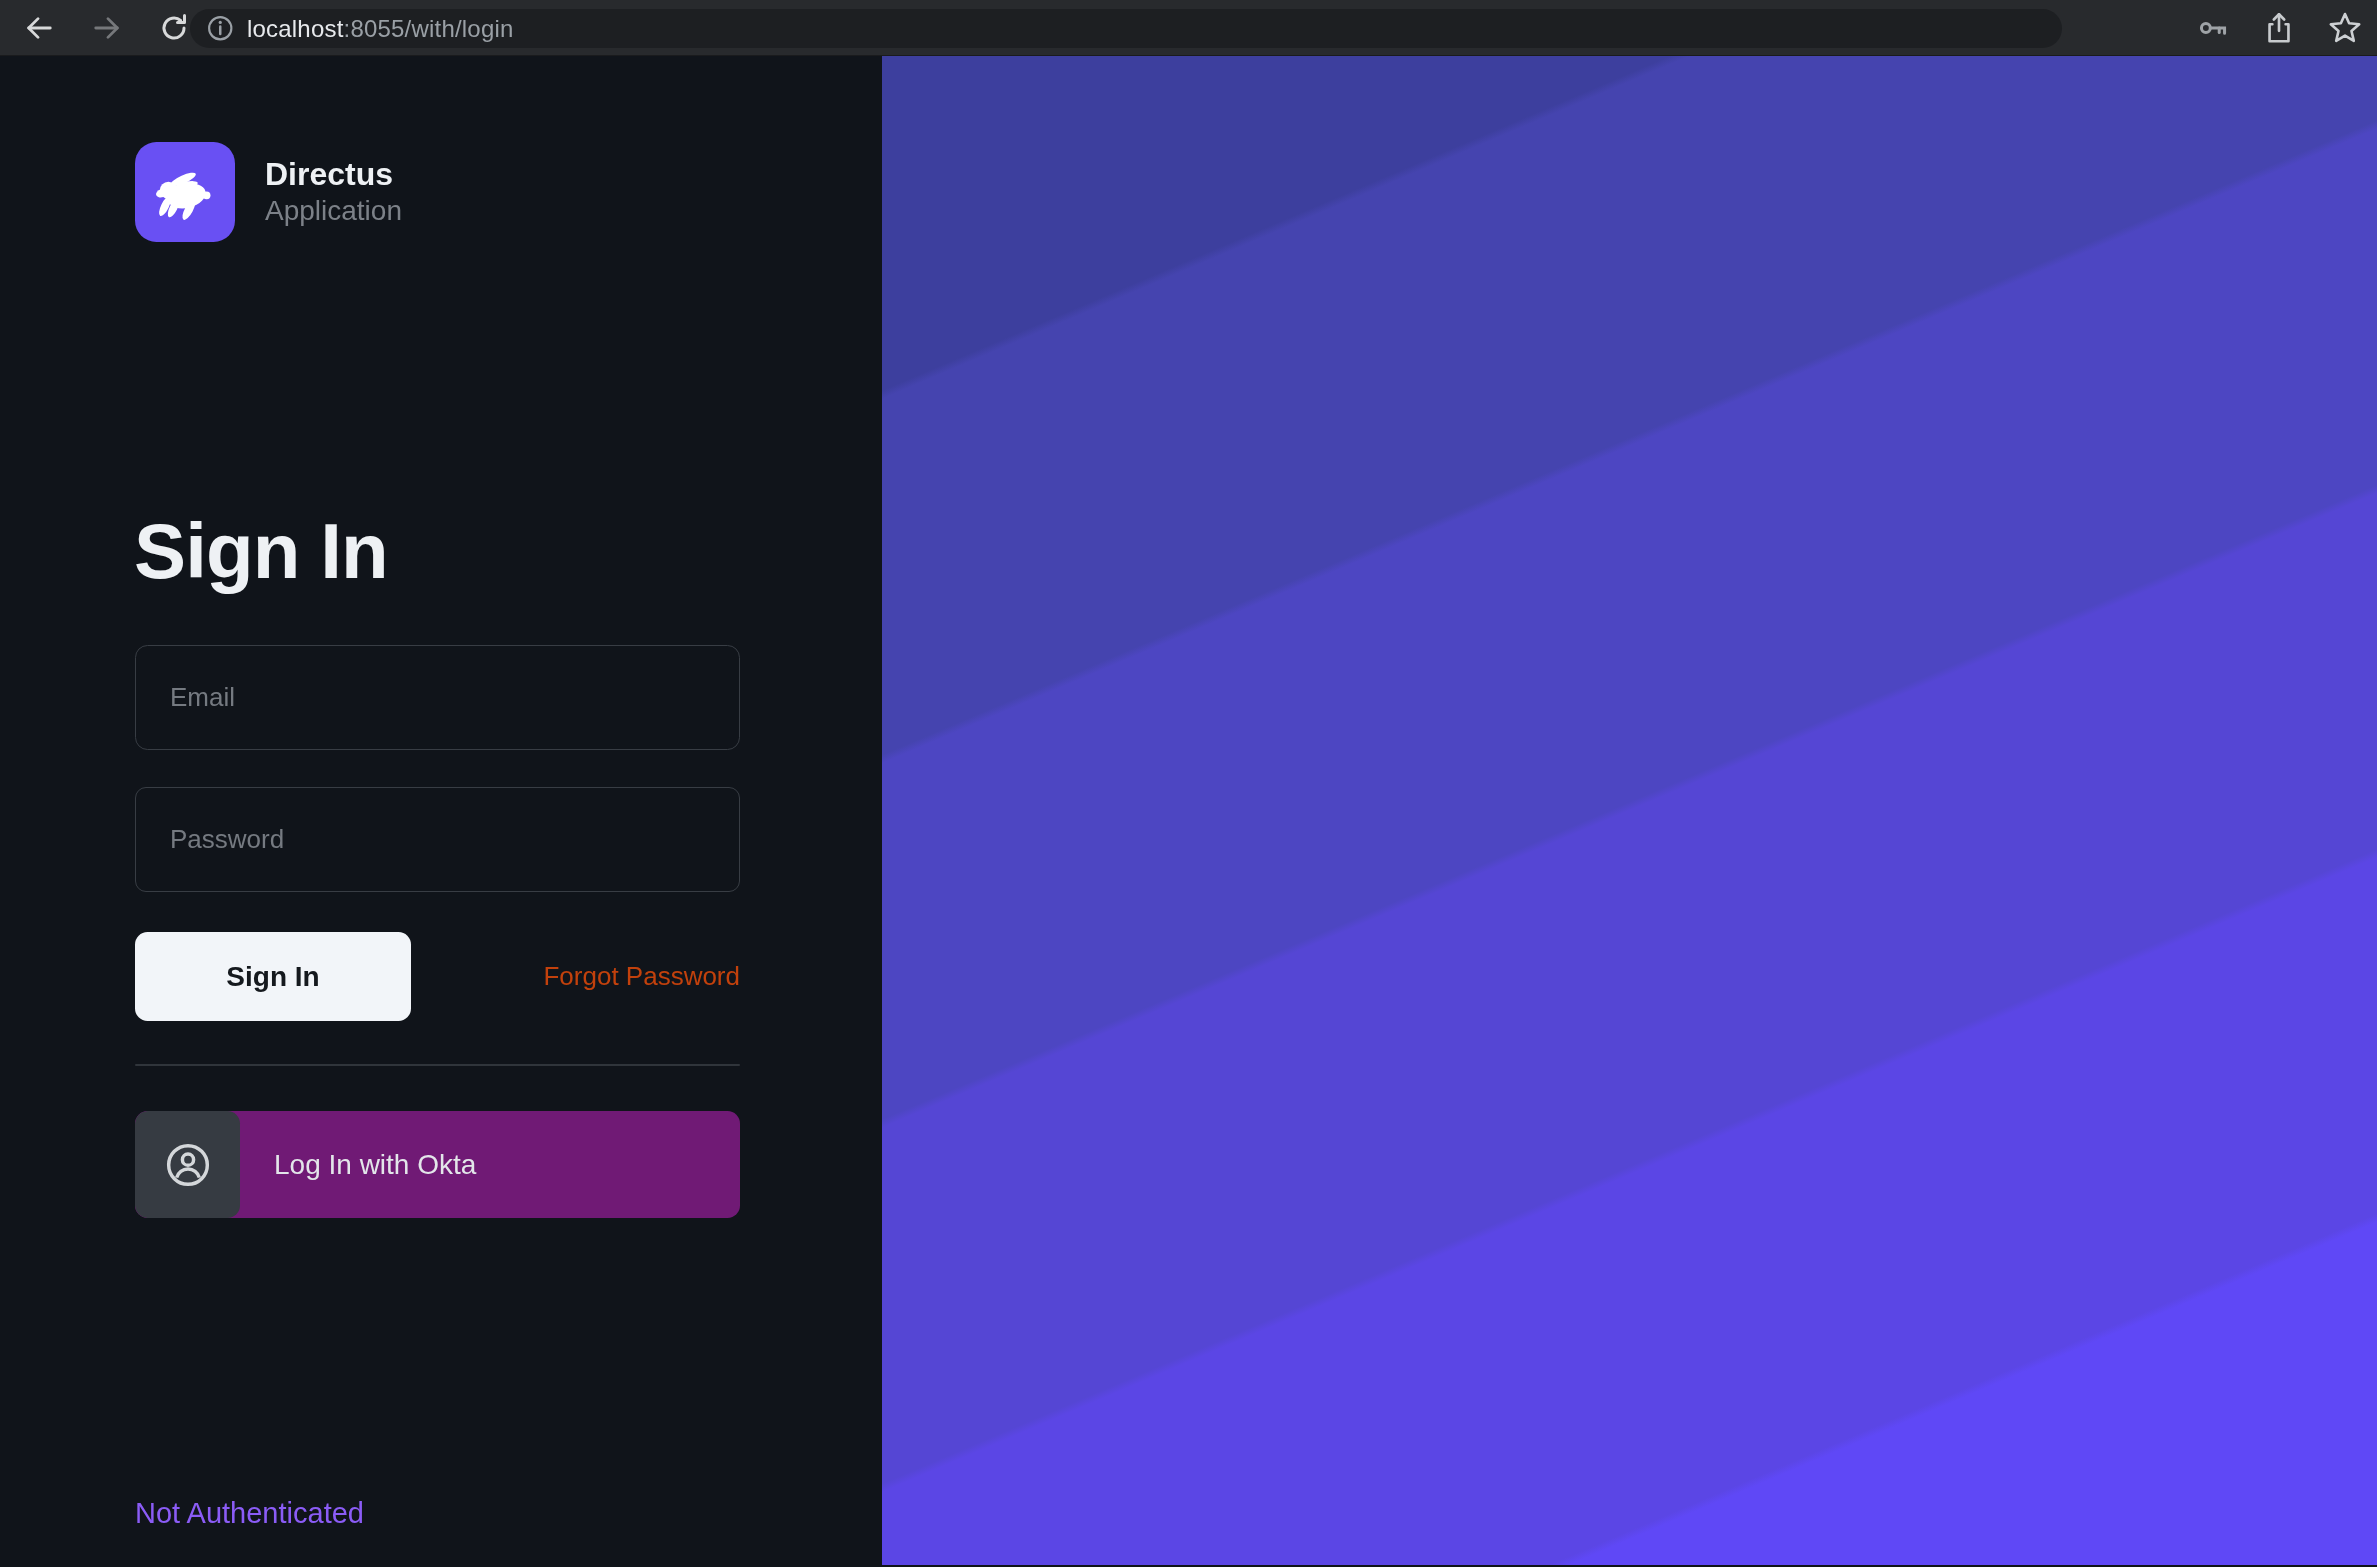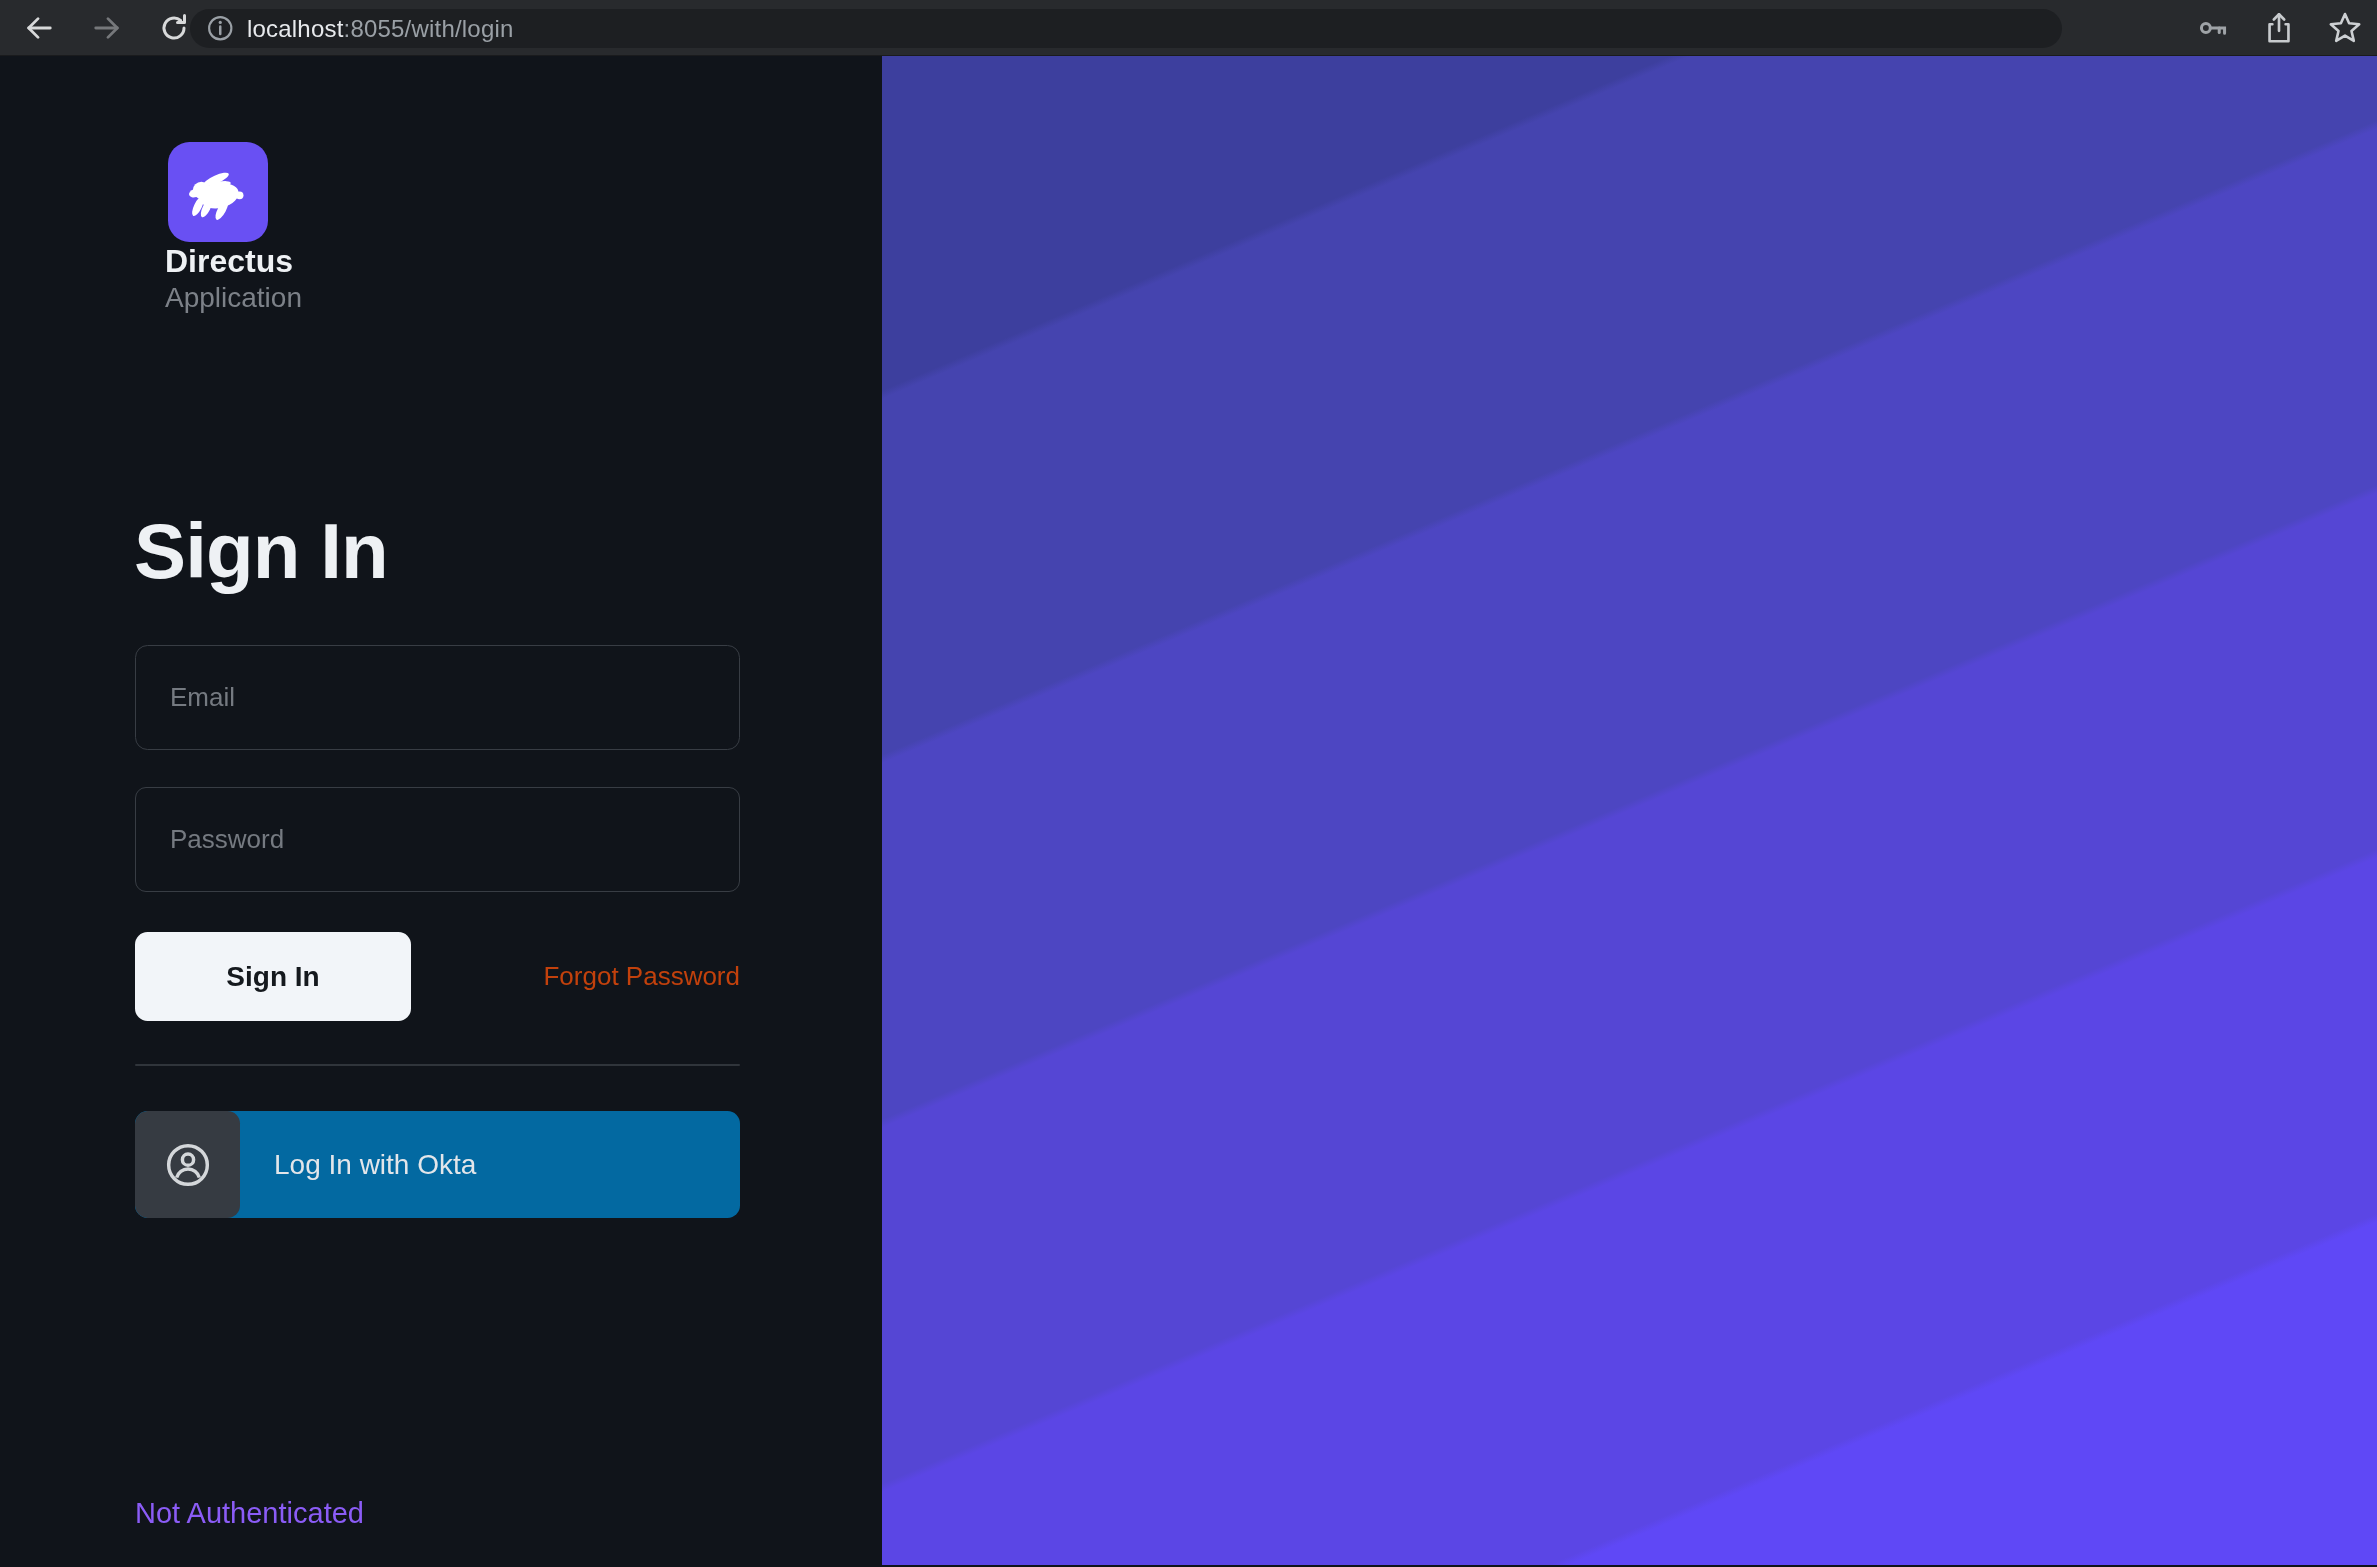--- a/index.html
+++ b/index.html
@@ -33,21 +33,21 @@
   .panel-art { flex: 1; height: 100%;
     background: linear-gradient(157deg,
       #3d3f9e 0%,   #3d3f9e 15.6%,
       #4544af 16%,  #4544af 32.6%,
       #4d46c2 33%,  #4d46c2 49.6%,
       #5546d4 50%,  #5546d4 66.6%,
       #5b46e5 67%,  #5b46e5 83.6%,
       #5f48f6 84%); }
 
   
-  .brand { position: absolute; left: 135px; top: 86px; display: flex; align-items: center; flex-direction: column; }
+  .brand { position: absolute; left: 135px; top: 86px; display: flex; align-items: center; }
   .logo { width: 100px; height: 100px; border-radius: 21.4px; background: #6950f3;
     display: flex; align-items: center; justify-content: center; }
   .brand-text { margin-left: 30px; }
   .brand-title { font-size: 32px; font-weight: bold; color: #eef1f4; line-height: 1.2; }
   .brand-subtitle { font-size: 28px; color: #7c8188; line-height: 1.3; }
 
   
   .login-h1 { position: absolute; left: 134px; top: 450px; width: 605px;
     font-size: 78px; font-weight: 800; color: #eef1f4; letter-spacing: -0.9px; }
   .field { position: absolute; left: 135px; width: 605px; height: 105px;
@@ -62,21 +62,21 @@
     display: flex; align-items: center; justify-content: space-between; }
   .signin-btn { width: 276px; height: 89px; background: #f2f5f9; color: #15191e;
     border: none; border-radius: 12.5px; font-size: 28px; font-weight: bold;
     cursor: pointer; font-family: "Liberation Sans", sans-serif; }
   .forgot-link { font-size: 26px; color: #c2410c; text-decoration: none; cursor: pointer; }
 
   .divider { position: absolute; left: 135px; top: 1008px; width: 605px; height: 0;
     border: none; border-top: 2.7px solid #30353b; border-radius: 1.8px; }
 
   .okta-btn { position: absolute; left: 135px; top: 1055px; width: 605px; height: 107px;
-    background: #0369a1; border: none; border-radius: 12.5px; cursor: pointer;
+    background: #701a75; border: none; border-radius: 12.5px; cursor: pointer;
     display: flex; align-items: center; padding: 0; overflow: hidden;
     font-family: "Liberation Sans", sans-serif; }
   .okta-icon-box { width: 105px; height: 107px; background: #363b42;
     border-radius: 12.5px; display: flex; align-items: center; justify-content: center;
     flex: 0 0 105px; }
   .okta-label { font-size: 28px; color: #e3e6ea; margin-left: 34px; }
 
   .auth-status { position: absolute; left: 135px; top: 1441px;
     font-size: 29px; color: #8b5cf6; }
 </style>

